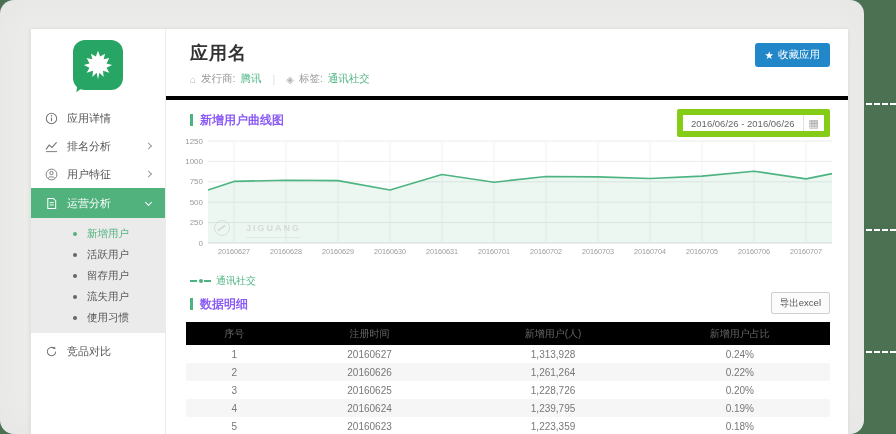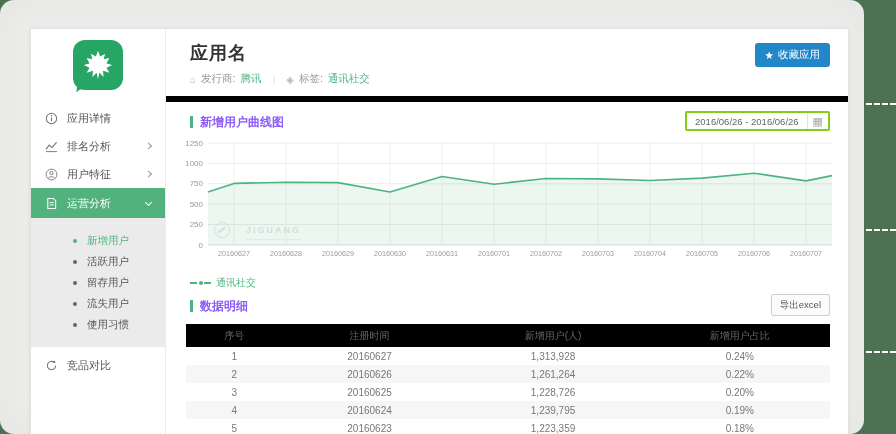--- a/index.html
+++ b/index.html
@@ -26,45 +26,45 @@
   .logo .tail { position:absolute; left:4px; bottom:-3px; width:0; height:0;
                 border-left:10px solid #27a564; border-bottom:10px solid transparent; transform:rotate(8deg); }
   .menu-item { position:relative; height:28px; display:flex; align-items:center; padding-left:14px;
                font-size:11px; color:#555; cursor:pointer; }
   .menu-item .mi-icon { width:13px; height:13px; margin-right:9px; display:inline-flex; color:#777; }
   .menu-item.active { background:#52b27e; color:#ffffff; height:30px; }
   .menu-item.active .mi-icon { color:#ffffff; }
   .chev { position:absolute; right:14px; top:50%; width:5px; height:5px; border-right:1px solid #999; border-bottom:1px solid #999; }
   .chev.right { transform:translateY(-50%) rotate(-45deg); }
   .chev.down  { transform:translateY(-60%) rotate(45deg); border-color:#fff; }
-  .submenu { background:#ebebeb; padding:12px 0; }
+  .submenu { background:#ebebeb; padding:5px 0; }
   .sub-item { height:21px; display:flex; align-items:center; padding-left:42px; font-size:10.5px; color:#555; cursor:pointer; position:relative; }
   .sub-item .dot { width:4px; height:4px; border-radius:50%; background:#666; margin-right:10px; }
   .sub-item.active { color:#52b27e; }
   .sub-item.active .dot { background:#52b27e; }
   .menu-item.bottom { margin-top:4px; }
 
   
   .main { flex:1; position:relative; background:#fff; }
-  .hdr { position:relative; padding:12px 20px 10px 24px; border-bottom:6px solid #000000; }
+  .hdr { position:relative; padding:12px 20px 10px 24px; border-bottom:4px solid #000000; }
   .hdr h1 { font-size:18px; color:#333; font-weight:bold; letter-spacing:1px; }
   .meta { margin-top:7px; font-size:10.5px; color:#9a9a9a; display:flex; align-items:center; gap:5px; }
   .meta .g-link { color:#4db481; cursor:pointer; }
   .meta .divider { color:#ddd; margin:0 6px; }
   .meta .m-icon { color:#b5b5b5; font-size:10px; }
   .fav-btn { position:absolute; right:18px; top:14px; background:#2287c8; color:#fff; border:none;
              font-size:10.5px; padding:5px 10px; border-radius:3px; cursor:pointer;
              display:inline-flex; align-items:center; gap:4px; font-family:inherit; }
 
   .section-head { display:flex; align-items:center; position:relative; padding:0 18px 0 24px; margin-top:11px; height:18px; }
   .green-bar { width:3px; height:12px; background:#4db481; margin-right:7px; }
   .section-title { font-size:12px; color:#8b5cf6; font-weight:bold; }
 
-  .date-box { position:absolute; right:18px; top:-2px; border:2px solid #84cc16; border-radius:2px; background:#fff;
-              height:20px; display:flex; align-items:center; font-size:9.5px; color:#666; cursor:pointer; }
+  .date-box { position:absolute; right:18px; top:-2px; border:6px solid #84cc16; border-radius:2px; background:#fff;
+              height:28px; display:flex; align-items:center; font-size:9.5px; color:#666; cursor:pointer; }
   .date-box .dtxt { padding:0 8px; }
   .date-box .cal { border-left:1px solid #e3e3e3; padding:0 5px; color:#aaa; font-size:11px; height:100%; display:flex; align-items:center; }
 
   .chart-wrap { position:relative; margin:2px 10px 0 14px; }
   .watermark { position:absolute; left:34px; bottom:30px; display:flex; align-items:center; gap:16px; opacity:0.55; }
   .wm-ring { width:16px; height:16px; border:1.5px solid #c9c9c9; border-radius:50%; position:relative; }
   .wm-ring::after { content:""; position:absolute; left:2px; top:6px; width:9px; height:2px; background:#c9c9c9; transform:rotate(-35deg); }
   .wm-text { font-size:9px; color:#c4c4c4; letter-spacing:2px; font-weight:bold; }
   .wm-sub { display:block; height:2px; border-top:1px solid #dedede; margin-top:2px; }
 

